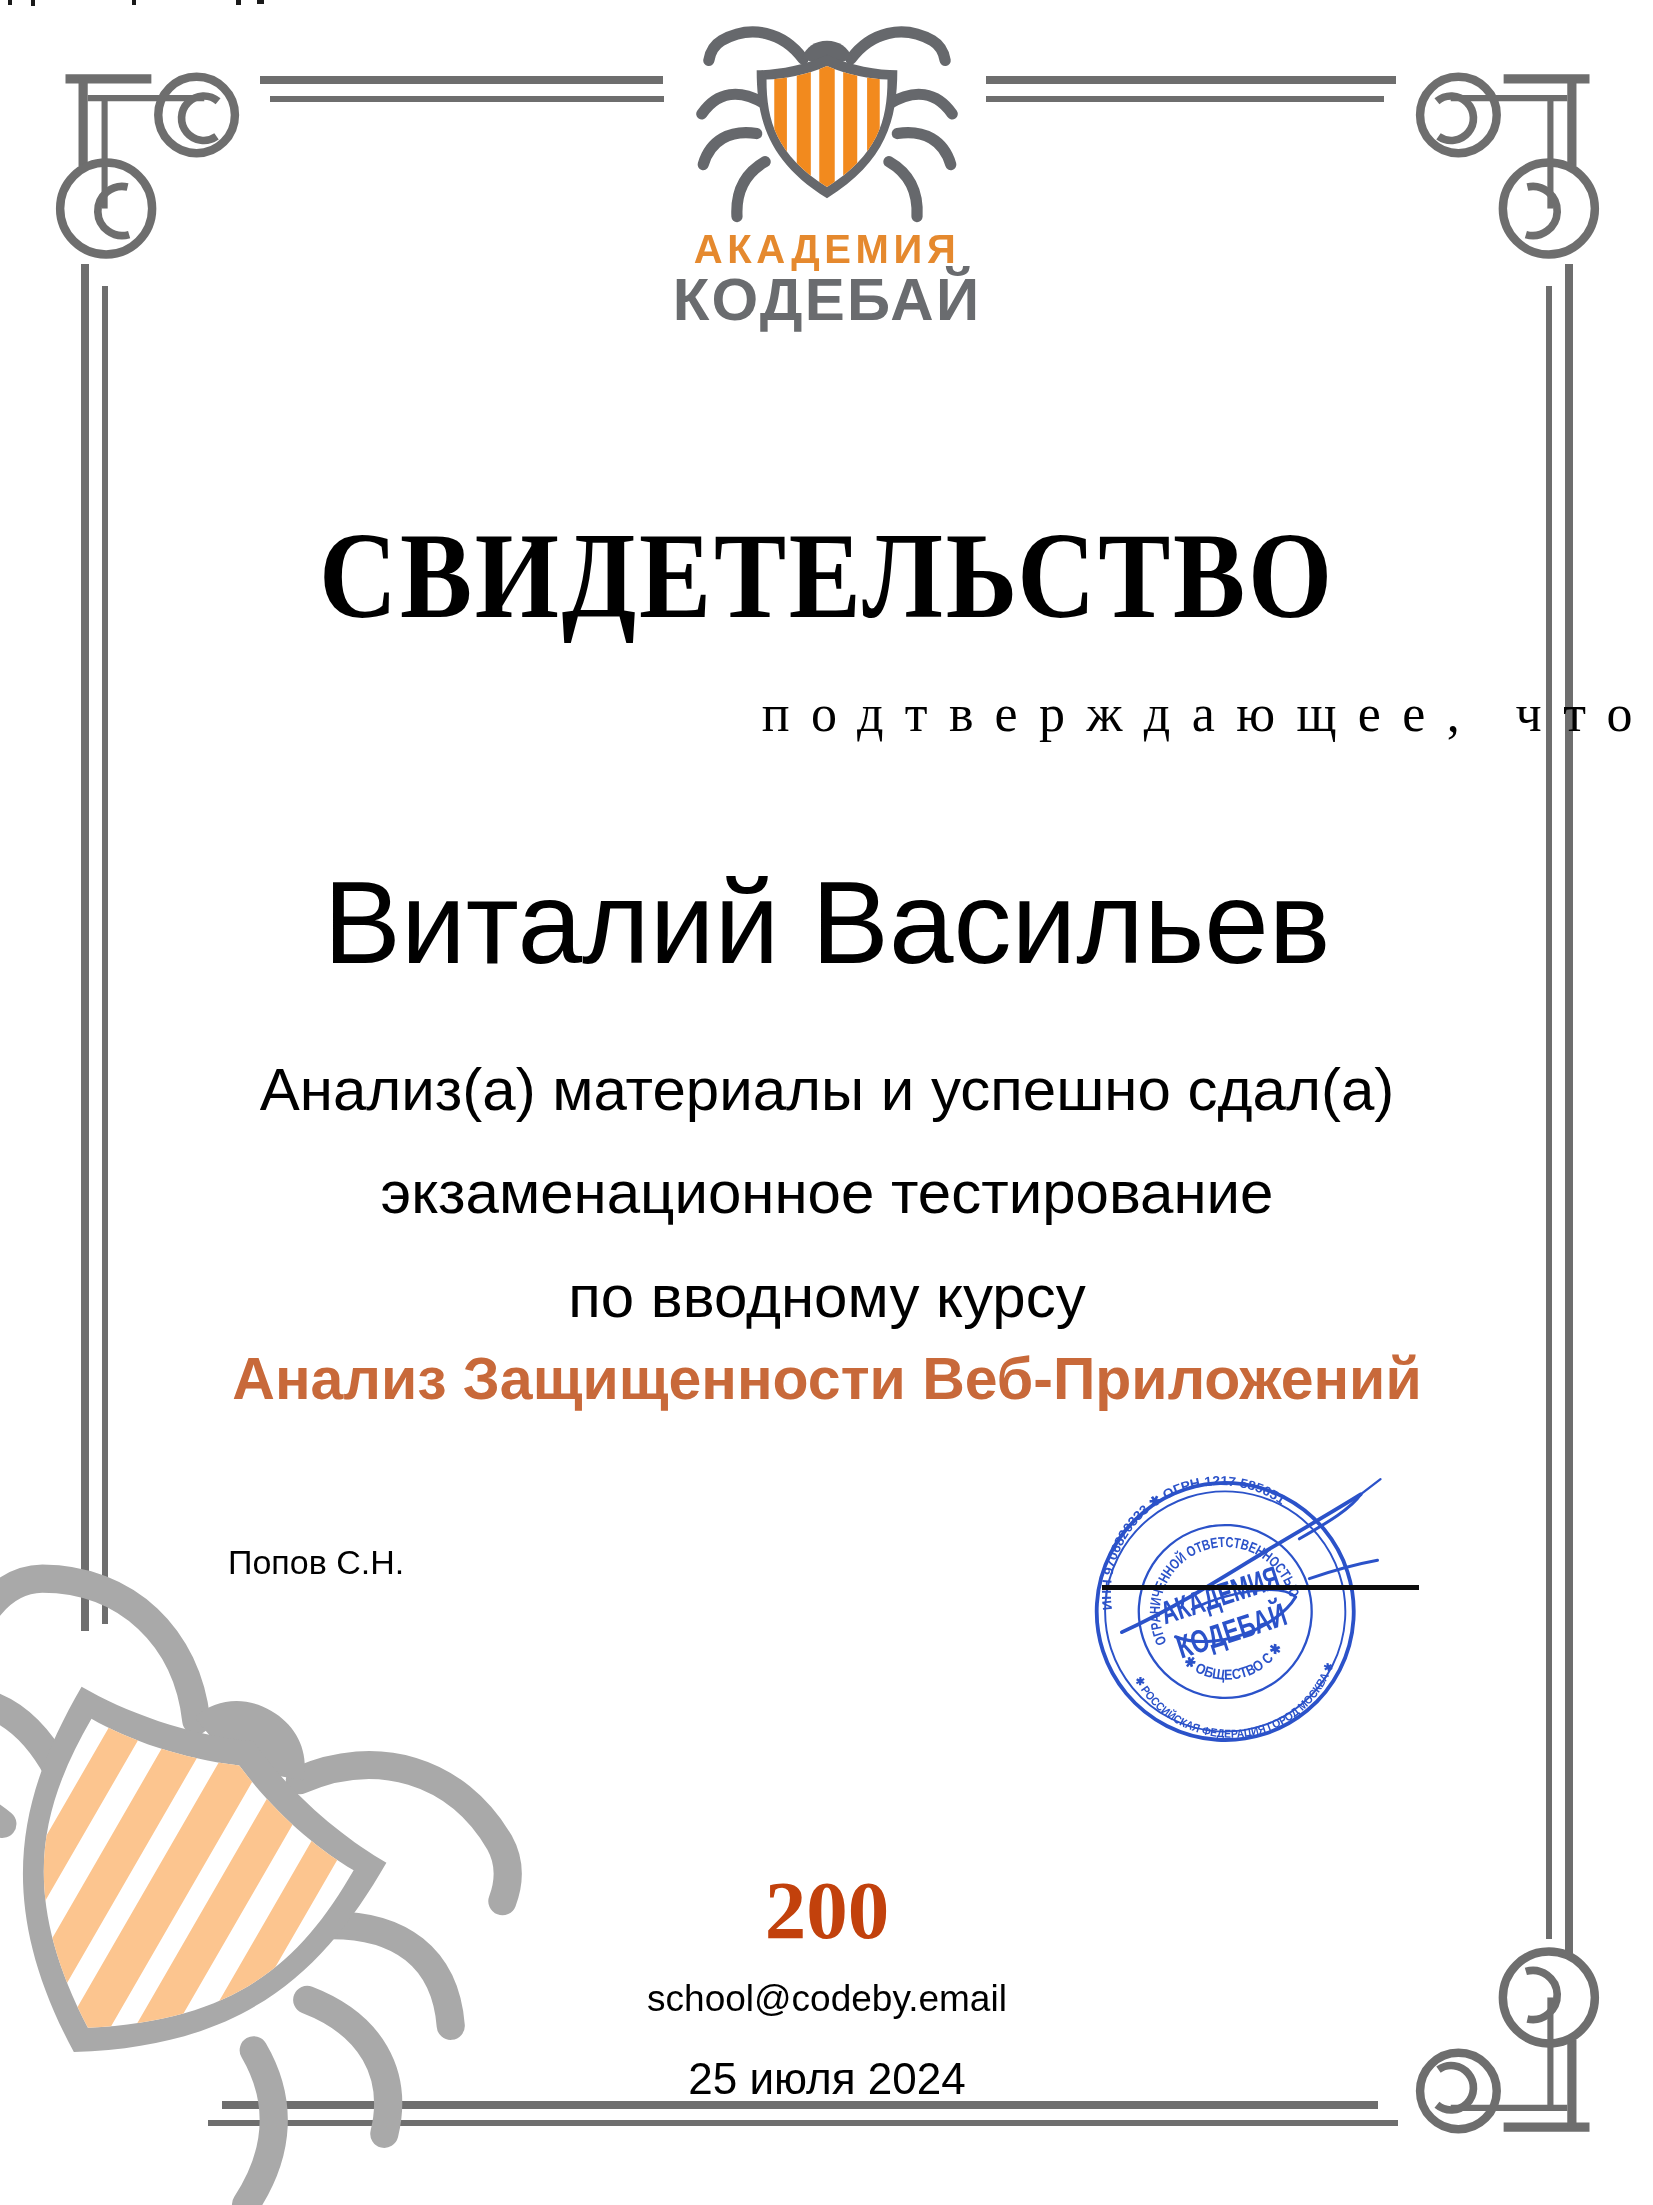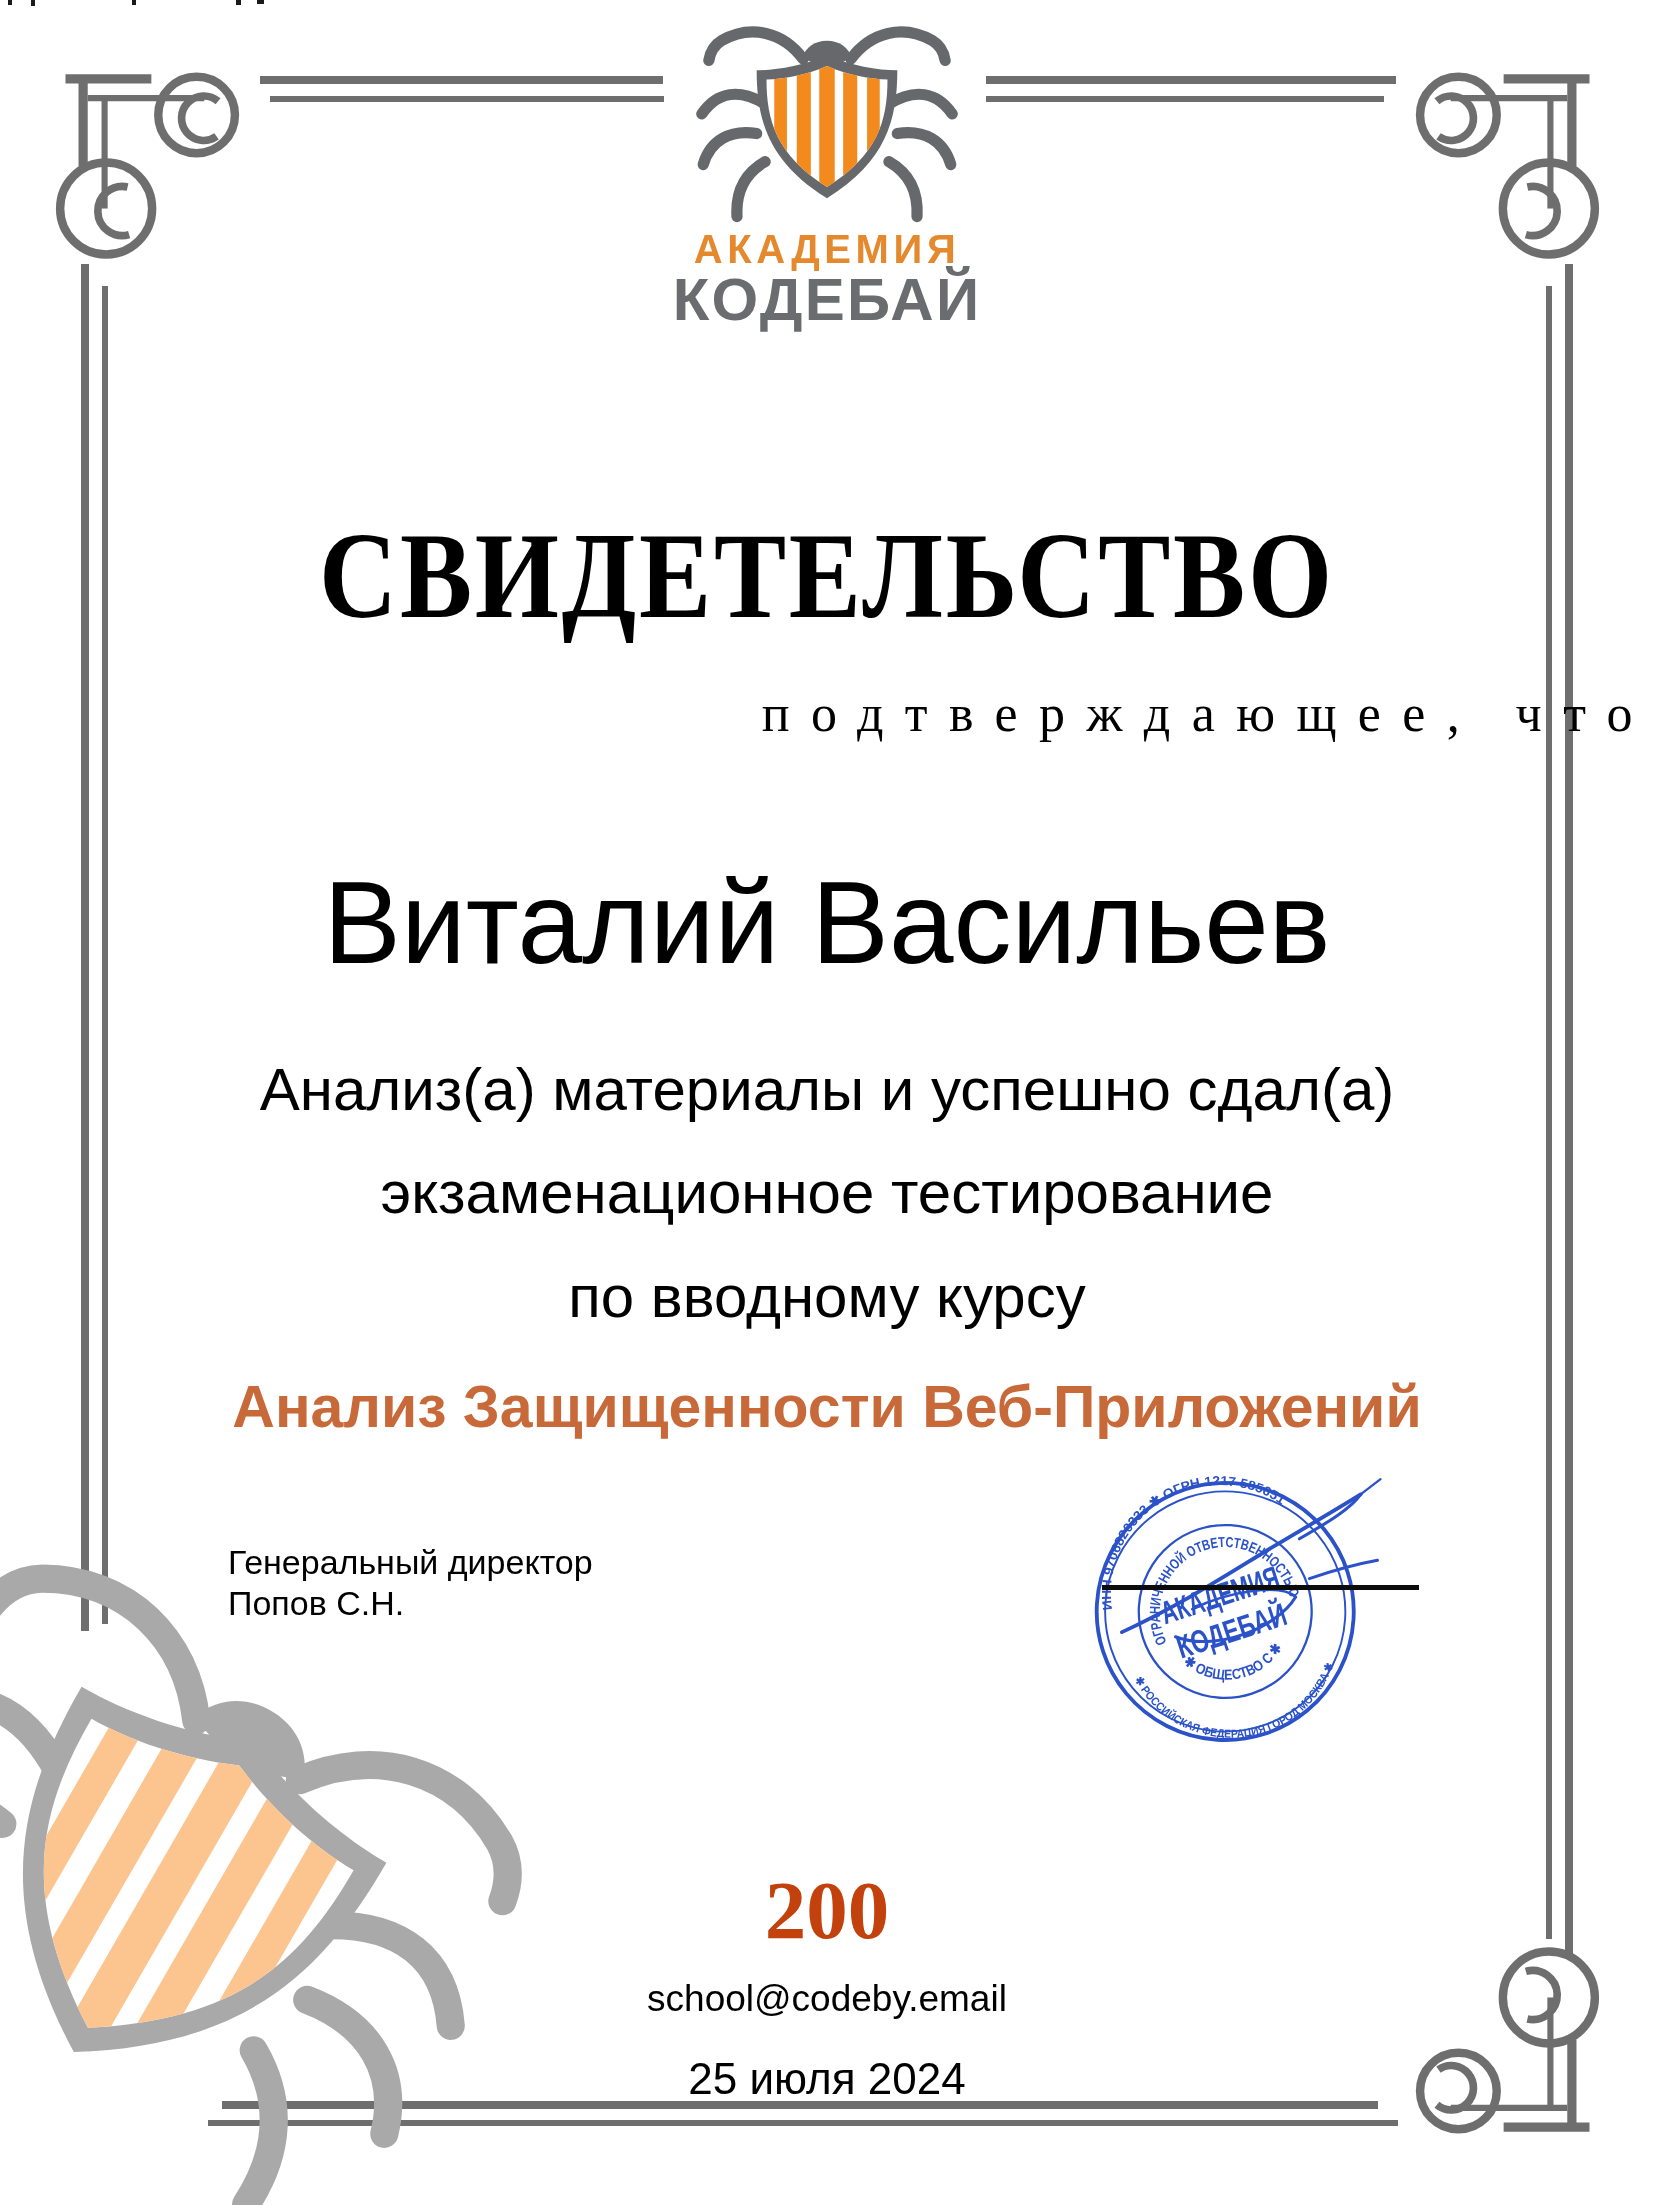--- a/index.html
+++ b/index.html
@@ -122,24 +122,23 @@
 <div class="abs cx acad" style="top:227px;">АКАДЕМИЯ</div>
 <div class="abs cx kode" style="top:265px;">КОДЕБАЙ</div>
 
 <div class="abs cx title" style="top:505px;">СВИДЕТЕЛЬСТВО</div>
 <div class="abs cx subtitle" style="top:684px;text-align:right;">подтверждающее, что</div>
 <div class="abs cx name" style="top:856px;">Виталий Васильев</div>
 
 <div class="abs cx bodyline" style="top:1055px;">Анализ(а) материалы и успешно сдал(а)</div>
 <div class="abs cx bodyline" style="top:1158px;">экзаменационное тестирование</div>
 <div class="abs cx bodyline" style="top:1262px;">по вводному курсу</div>
-<div class="abs cx course" style="top:1373px;">Анализ Защищенности Веб-Приложений</div>
+<div class="abs cx course" style="top:1345px;">Анализ Защищенности Веб-Приложений</div>
 
 <div class="abs director" style="left:228px;top:1542px;">
-  <div>Генеральный директор</div>
   <div>Попов С.Н.</div>
 </div>
 
 <svg class="abs" style="left:1076px;top:1447px;" width="352" height="306" viewBox="0 0 460 400">
   <g transform="rotate(-18 195 215)" fill="none" stroke="#2b52c9">
     <circle cx="195" cy="215" r="168" stroke-width="5"></circle>
     <circle cx="195" cy="215" r="157" stroke-width="2.5"></circle>
     <circle cx="195" cy="215" r="113" stroke-width="3"></circle>
     <path id="arcOT" d="M 55,167 A 142 142 0 0 1 335,167" stroke="none"></path>
     <path id="arcOB" d="M 55,263 A 142 142 0 0 0 335,263" stroke="none"></path>

